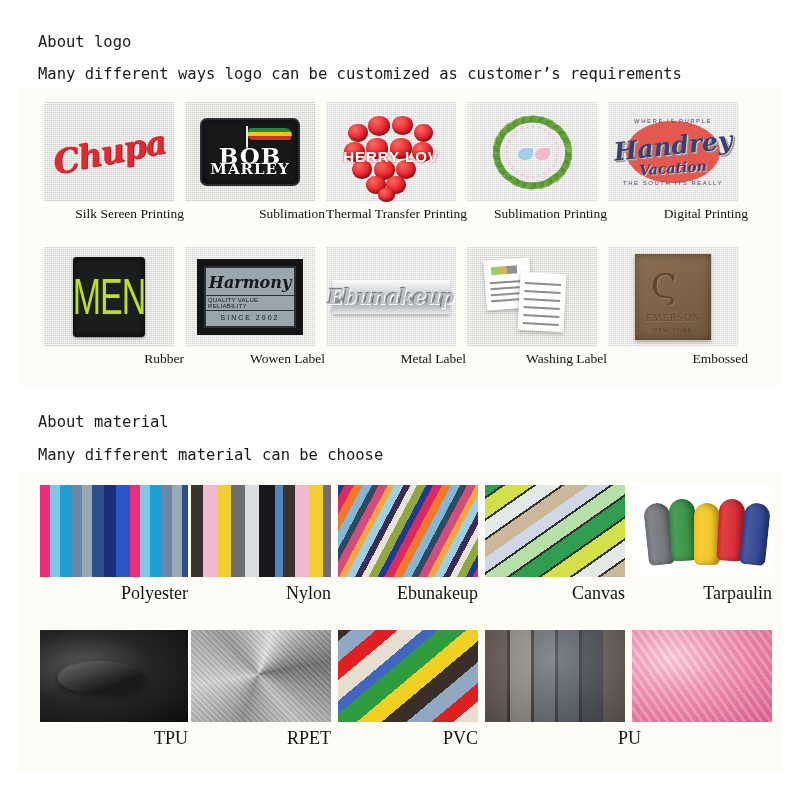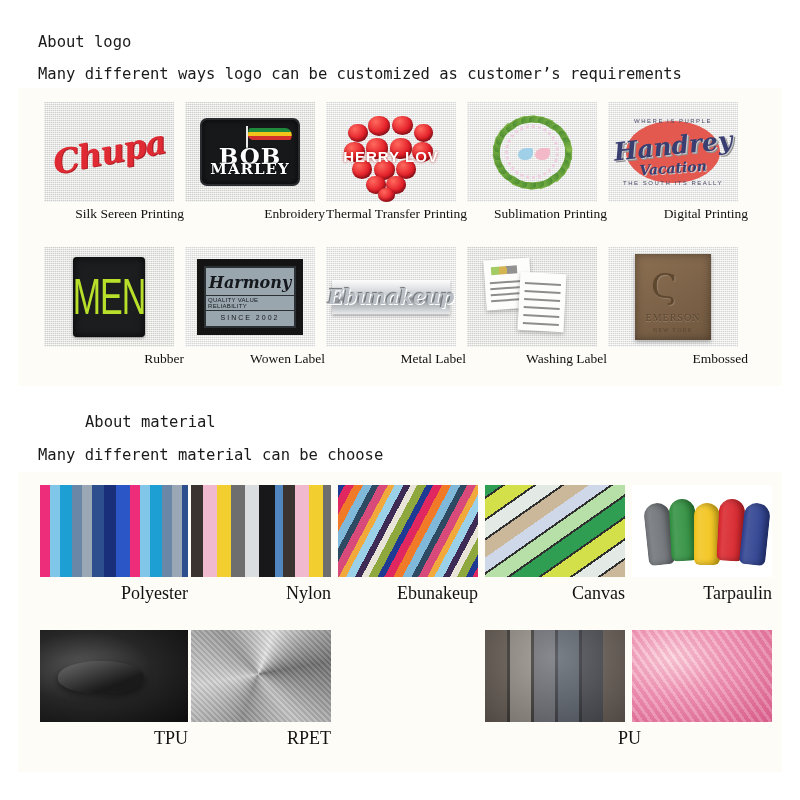--- a/index.html
+++ b/index.html
@@ -360,21 +360,21 @@
     <div class="cell" style="left:167px; top:14px; width:140px;">
       <div class="thumb" style="width:130px; height:100px;">
         <div class="fabric"></div>
         <div class="patch-bm">
           <div class="bm-pole"></div>
           <div class="bm-flag"></div>
           <div class="bm-t1">BOB</div>
           <div class="bm-t2">MARLEY</div>
         </div>
       </div>
-      <div class="caption cap-logo">Enbroidery</div>
+      <div class="caption cap-logo">Sublimation</div>
     </div>
 
     <div class="cell" style="left:308px; top:14px; width:140px;">
       <div class="thumb" style="width:130px; height:100px;">
         <div class="fabric fabric-lt"></div>
         <div class="heart-wrap">
           <div class="berry" style="left:22px; top:22px; width:20px; height:18px;"></div>
           <div class="berry" style="left:42px; top:14px; width:22px; height:20px;"></div>
           <div class="berry" style="left:66px; top:14px; width:21px; height:19px;"></div>
           <div class="berry" style="left:88px; top:22px; width:19px; height:18px;"></div>
@@ -506,21 +506,21 @@
         <div class="emb">
           <div class="emb-mark">Ϛ</div>
           <div class="emb-t1">EMERSON</div>
           <div class="emb-t2">NEW YORK</div>
         </div>
       </div>
       <div class="caption cap-logo">Embossed</div>
     </div>
   </div>
 
-  <div class="heading h-about" style="top:413px;margin-left:47px;">About material</div>
+  <div class="heading h-about" style="top:413px;">About material</div>
   <div class="heading h-sub" style="top:446px;">Many different material can be choose</div>
 
   <div class="panel" style="top:472px; height:300px;">
 
     <div class="cell" style="left:22px; top:13px; width:148px;">
       <div class="thumb" style="width:148px; height:92px;">
         <div class="mat m-poly"></div>
       </div>
       <div class="caption cap-mat">Polyester</div>
     </div>
@@ -566,20 +566,26 @@
       <div class="caption cap-mat">TPU</div>
     </div>
 
     <div class="cell" style="left:173px; top:158px; width:140px;">
       <div class="thumb" style="width:140px; height:92px;">
         <div class="mat m-rpet"></div>
       </div>
       <div class="caption cap-mat">RPET</div>
     </div>
 
+    <div class="cell" style="left:320px; top:158px; width:140px;">
+      <div class="thumb" style="width:140px; height:92px;">
+        <div class="mat m-pvc"></div>
+      </div>
+      <div class="caption cap-mat">PVC</div>
+    </div>
 
     <div class="cell" style="left:467px; top:158px; width:156px;">
       <div class="thumb" style="width:140px; height:92px;">
         <div class="mat m-pu"></div>
       </div>
       <div class="caption cap-mat">PU</div>
     </div>
 
     <div class="cell" style="left:614px; top:158px; width:140px;">
       <div class="thumb" style="width:140px; height:92px;">

